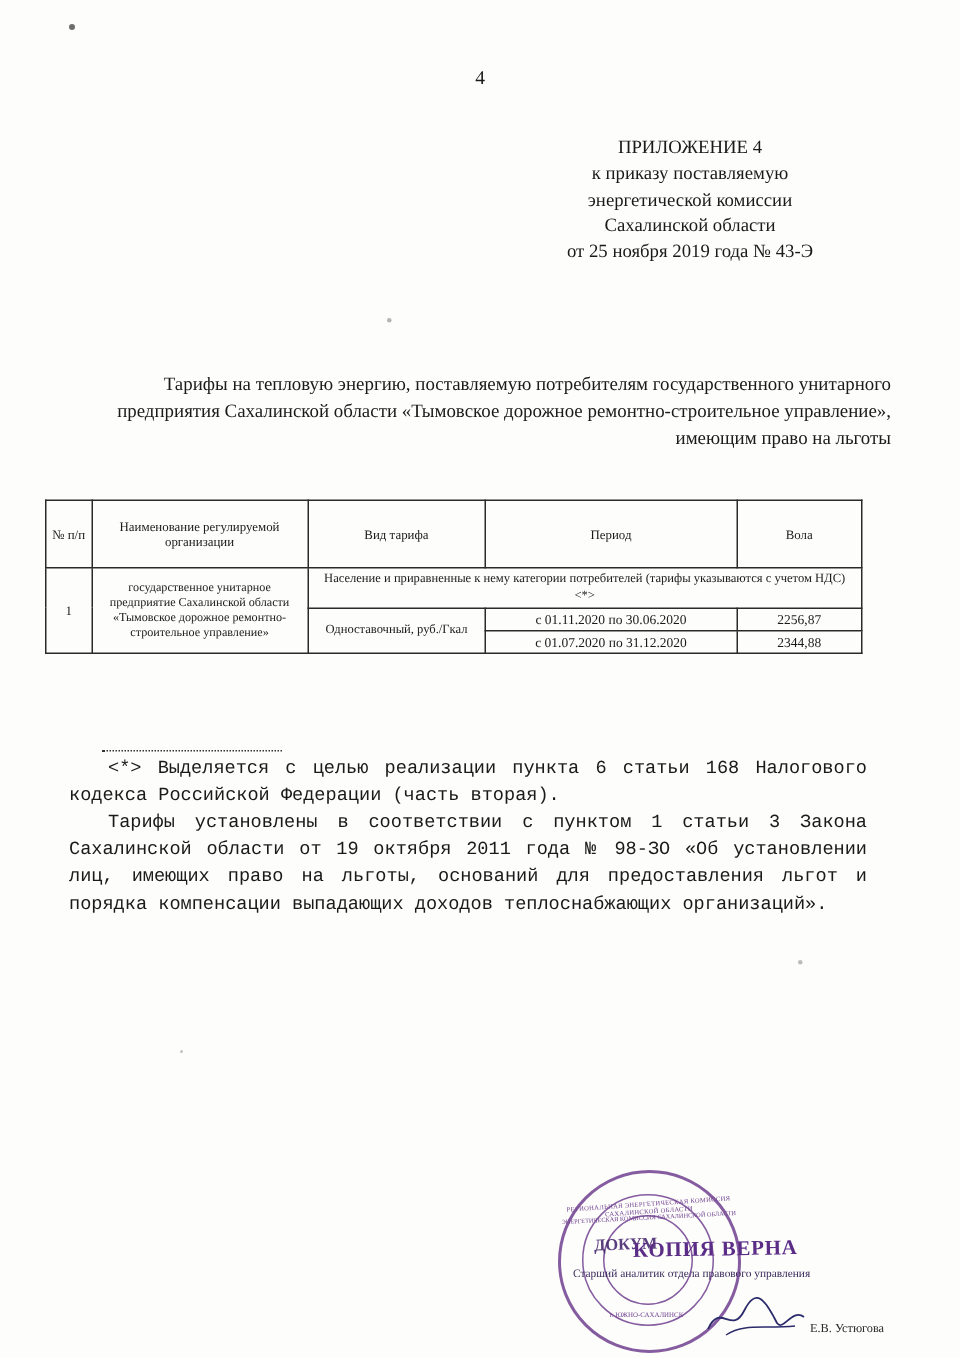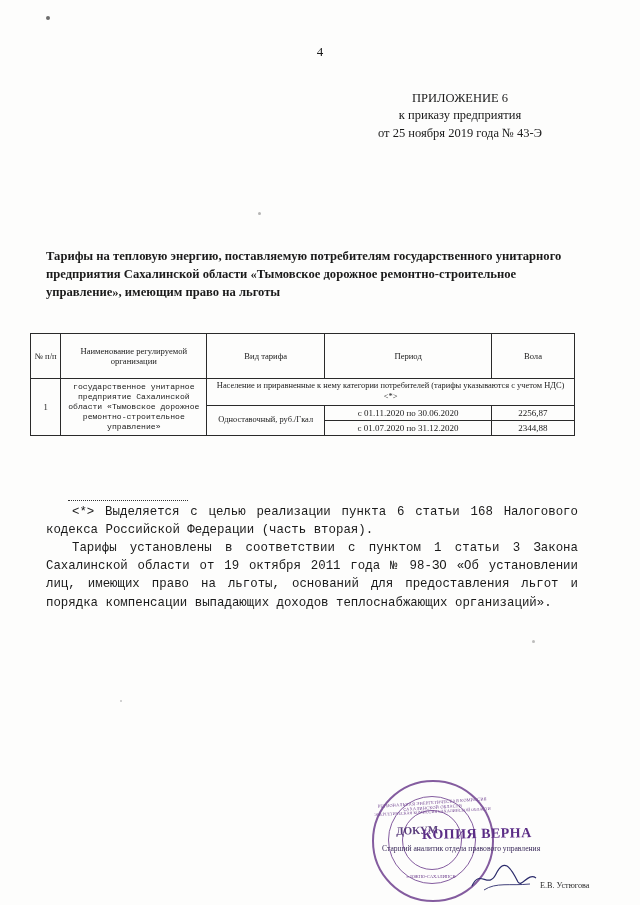--- a/index.html
+++ b/index.html
@@ -44,23 +44,23 @@
     line-height: 1.38;
   }
   .header-block div {
     white-space: nowrap;
   }
   .doc-title {
     position: absolute;
     top: 248px;
     left: 46px;
     width: 548px;
-    text-align: left;
+    text-align: right;
     font-size: 12.6px;
-    font-weight: bold;
+    font-weight: normal;
     line-height: 1.42;
   }
   table.main-table {
     position: absolute;
     top: 333px;
     left: 30px;
     width: 545px;
     border-collapse: collapse;
     font-size: 8.6px;
   }
@@ -77,21 +77,20 @@
   }
   .col-num { width: 26px; }
   .col-name { width: 150px; }
   .col-type { width: 120px; }
   .col-period { width: 180px; }
   .col-value { width: 84px; }
   .cell-org {
     font-size: 8.1px;
     line-height: 1.25;
     padding: 3px 4px;
-    font-family: Liberation Mono, monospace;
   }
   .cell-span {
     text-align: left;
     font-size: 8.4px;
     line-height: 1.3;
     padding: 3px 5px;
   }
   .cell-tariff {
     font-size: 8.4px;
     line-height: 1.25;
@@ -237,22 +236,24 @@
 <div class="page">
 
   <div class="speck" style="left:46px; top:16px; width:4px; height:4px;"></div>
   <div class="speck" style="left:258px; top:212px; width:3px; height:3px; opacity:.5;"></div>
   <div class="speck" style="left:532px; top:640px; width:3px; height:3px; opacity:.45;"></div>
   <div class="speck" style="left:120px; top:700px; width:2px; height:2px; opacity:.4;"></div>
 
   <div class="page-number">4</div>
 
   <div class="header-block">
-    <div>ПРИЛОЖЕНИЕ 6</div>
-    <div>к приказу предприятия</div>
+    <div>ПРИЛОЖЕНИЕ 4</div>
+    <div>к приказу поставляемую</div>
+    <div>энергетической комиссии</div>
+    <div>Сахалинской области</div>
     <div>от 25 ноября 2019 года № 43-Э</div>
   </div>
 
   <div class="doc-title">Тарифы на тепловую энергию, поставляемую потребителям государственного унитарного предприятия Сахалинской области «Тымовское дорожное ремонтно-строительное управление», имеющим право на льготы</div>
 
   <table class="main-table">
     <thead>
       <tr>
         <td class="col-num">№ п/п</td>
         <td class="col-name">Наименование регулируемой организации</td>

